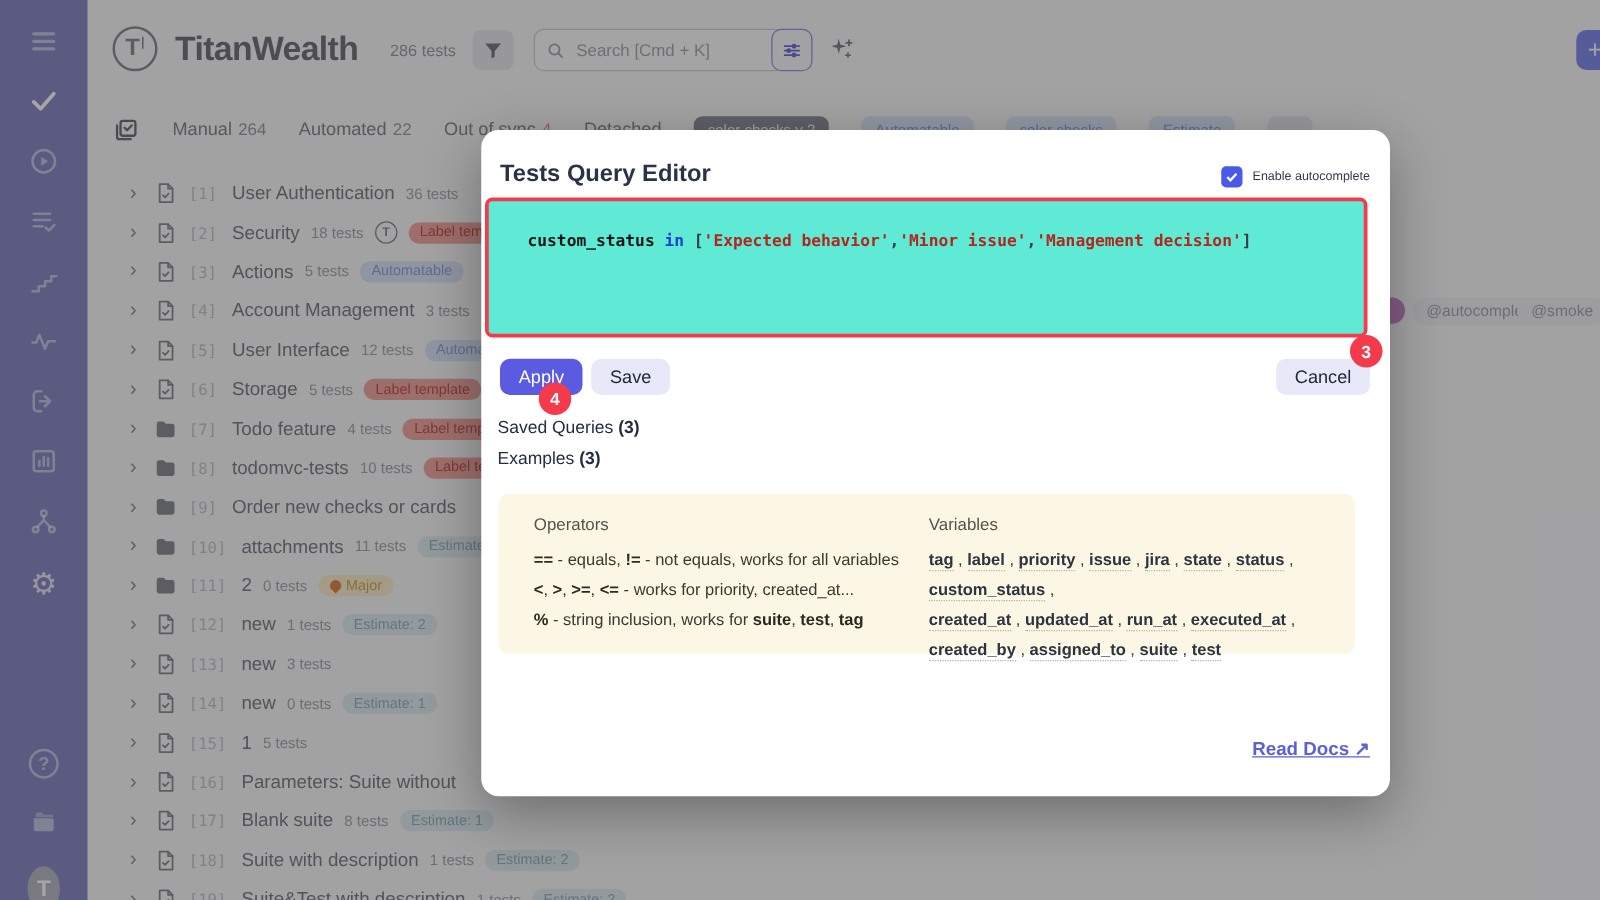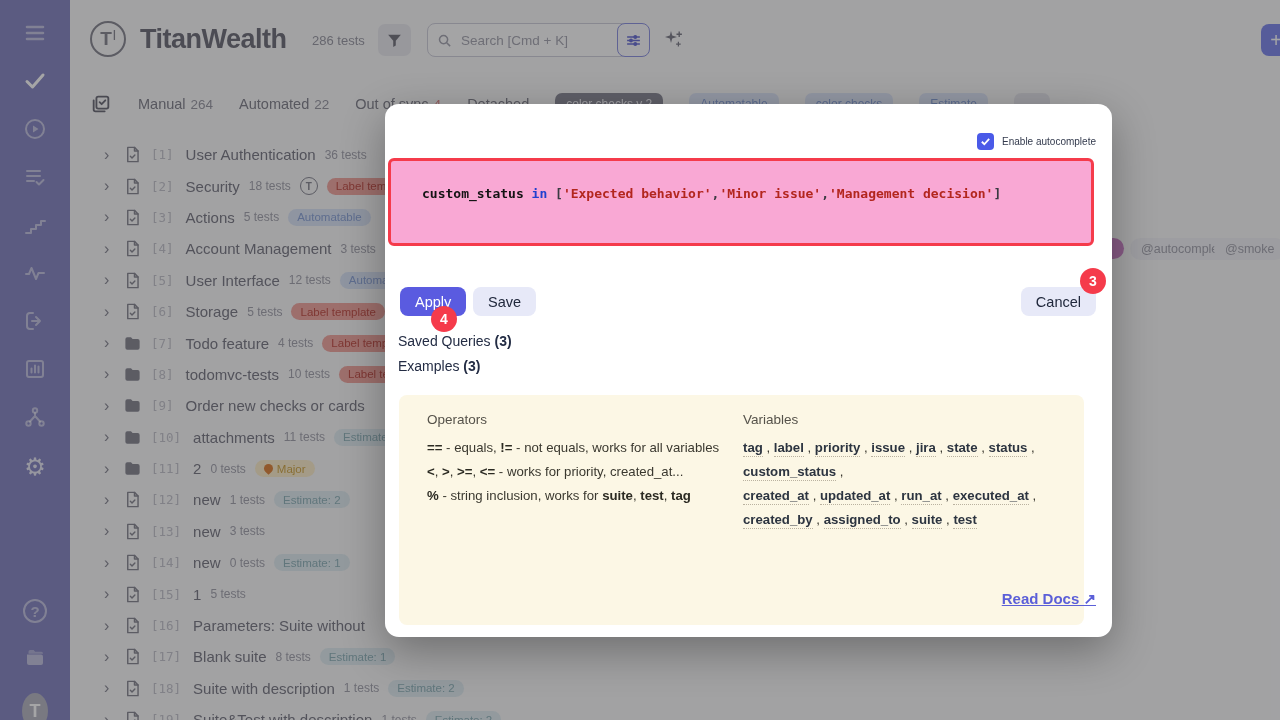--- a/index.html
+++ b/index.html
@@ -78,41 +78,41 @@
   .overlay{position:absolute;inset:0;background:rgba(10,10,14,.37);z-index:10;}
 
   
   .modal{position:absolute;left:385px;top:104px;width:727px;height:533px;background:#fff;border-radius:14px;
          box-shadow:0 14px 44px rgba(0,0,0,.32);z-index:20;}
   .m-title{position:absolute;left:15px;top:25px;font-size:19px;font-weight:800;color:#2a3247;}
   .m-auto{position:absolute;right:16px;top:29px;display:flex;align-items:center;gap:8px;cursor:pointer;}
   .m-check{width:17px;height:17px;border-radius:4px;background:#4a5ae8;display:flex;align-items:center;justify-content:center;}
   .m-check svg{width:11px;height:11px;color:#fff;}
   .m-auto-label{font-size:10px;color:#333a4d;}
-  .m-editor{position:absolute;left:3px;top:54px;width:706px;height:88px;border:3px solid #f53b4b;border-radius:6px;
-            background:#f9a8d4;box-sizing:border-box;cursor:text;}
+  .m-editor{position:absolute;left:3px;top:54px;width:706px;height:112px;border:3px solid #f53b4b;border-radius:6px;
+            background:#5eead4;box-sizing:border-box;cursor:text;}
   .m-code{padding:25px 0 0 31px;font-family:"DejaVu Sans Mono",monospace;font-size:13px;font-weight:700;letter-spacing:0;}
   .tok-field{color:#141414;}
   .tok-keyword{color:#2140cf;}
   .tok-string{color:#b3261e;}
   .tok-punct{color:#3a3a42;}
   .step-badge{position:absolute;width:26px;height:26px;border-radius:50%;background:#f53b4b;color:#fff;
               font-size:14px;font-weight:800;display:flex;align-items:center;justify-content:center;z-index:5;}
   .step-3{left:695px;top:164px;}
   .step-4{left:46px;top:202px;}
   .m-btn{position:absolute;top:183px;height:29px;border:none;border-radius:8px;font-size:14.5px;
          font-family:"Liberation Sans",sans-serif;cursor:pointer;padding:0 15px;}
   .m-apply{left:15px;background:#5a5be0;color:#fff;}
   .m-save{left:88px;background:#e7e9f8;color:#20283c;}
   .m-cancel{right:16px;left:auto;background:#e7e9f8;color:#20283c;}
   .m-link-row{position:absolute;left:13px;font-size:14px;color:#232c44;cursor:pointer;}
   .m-savedq{top:229px;}
   .m-examples{top:254px;}
   .m-link-row b{font-weight:800;}
-  .m-help{position:absolute;left:14px;top:291px;width:685px;height:230px;background:#fcf7e5;border-radius:8px;box-sizing:border-box;}
+  .m-help{position:absolute;left:14px;top:291px;width:685px;height:128px;background:#fcf7e5;border-radius:8px;box-sizing:border-box;}
   .h-col1{position:absolute;left:28px;top:17px;width:310px;}
   .h-col2{position:absolute;left:344px;top:17px;width:330px;}
   .h-head{font-size:13.5px;color:#55524a;margin-bottom:9px;}
   .op-line{font-size:13.2px;color:#3a382f;line-height:24px;white-space:nowrap;}
   .op-line b{color:#2b2a22;}
   .var-line{font-size:13.2px;color:#3a382f;line-height:24px;}
   .var{font-weight:800;color:#2c3440;border-bottom:1px dotted #bab2a0;padding-bottom:1px;}
   .m-readdocs{position:absolute;right:16px;top:486px;font-size:15px;color:#5b5fd8;font-weight:600;
               text-decoration:underline;cursor:pointer;}
 </style>
@@ -494,20 +494,21 @@
       </div>
     </div>
 
   <div class="tag-sliver"></div>
   <div class="tag-pill" style="left:1130px">@autocomplete</div>
   <div class="tag-pill" style="left:1214px">@smoke</div>
 
   <div class="overlay"></div>
 
   <section class="modal">
+    <div class="m-title">Tests Query Editor</div>
     <div class="m-auto">
       <span class="m-check">
         <svg viewBox="0 0 24 24" fill="none" stroke="currentColor" stroke-width="4">
             <path d="M4 12.5l5.5 5.5L20 6.5"></path>
           </svg>
       </span>
       <span class="m-auto-label">Enable autocomplete</span>
     </div>
 
     <div class="m-editor">

